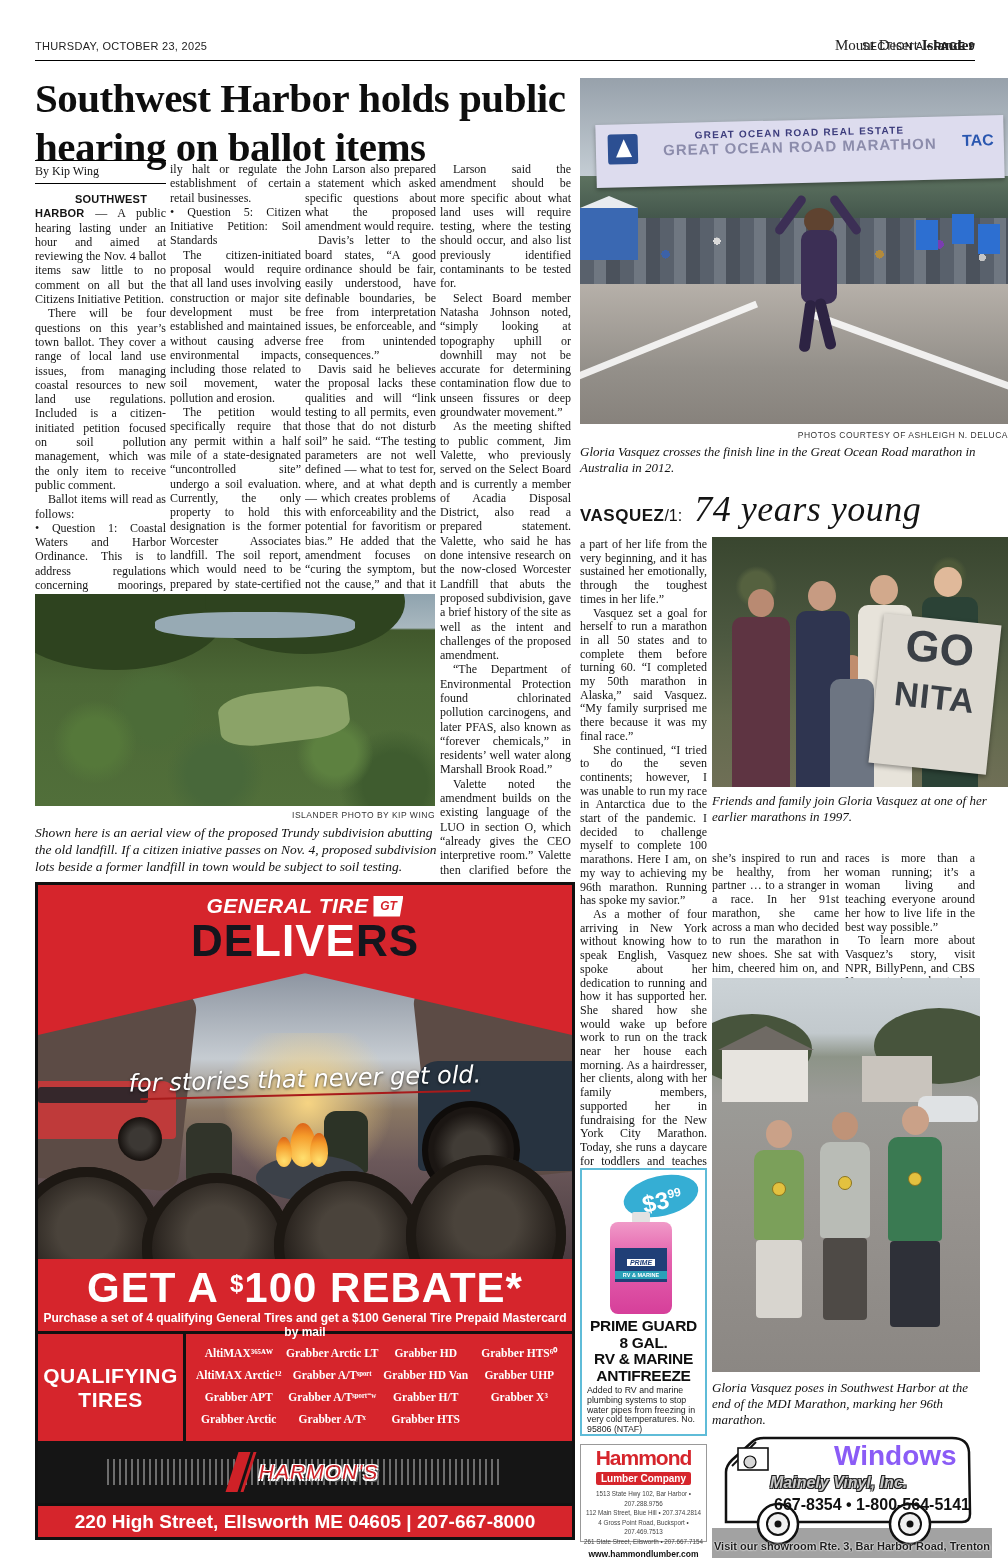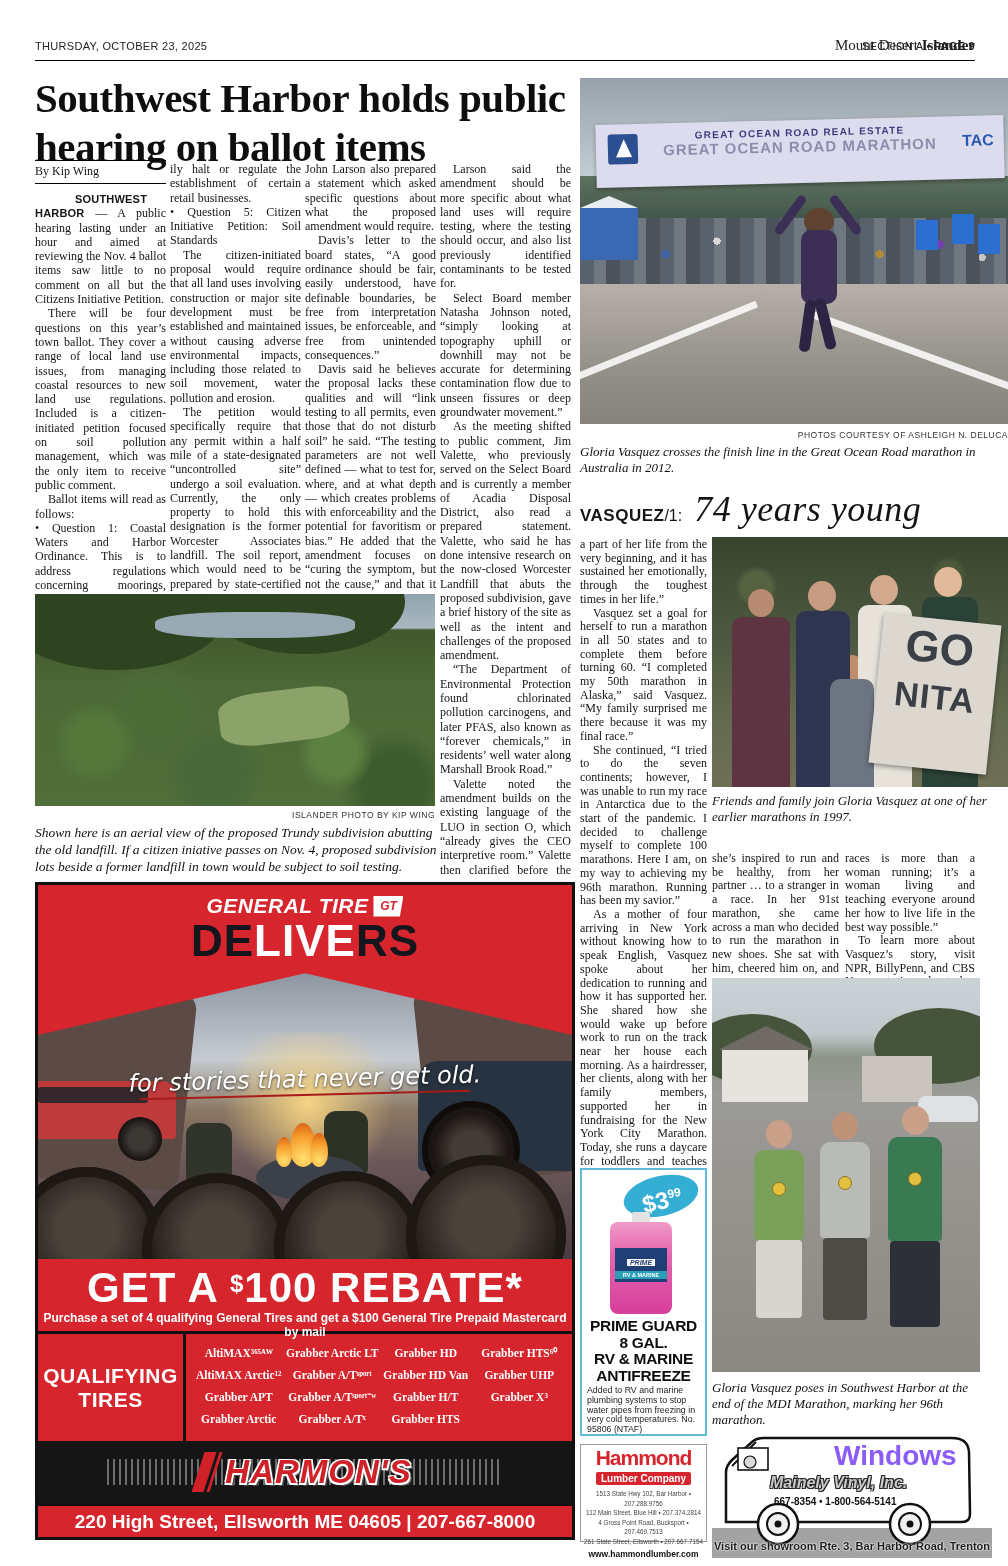--- a/index.html
+++ b/index.html
@@ -142,21 +142,21 @@
              text-align:center;color:#fff;font-family:"Liberation Sans",sans-serif;font-weight:800;font-size:21px;
              letter-spacing:.5px;box-sizing:border-box;}
   .gt-grid{flex:1;display:grid;grid-template-columns:repeat(4,1fr);padding:8px 6px;box-sizing:border-box;}
   .tire{font-family:Liberation Serif, serif;font-weight:600;font-size:11.5px;line-height:22px;
         color:#fff;text-align:center;white-space:nowrap;}
   .gt-black{height:62px;background:#151515;position:relative;display:flex;align-items:center;justify-content:center;}
   .gt-track{position:absolute;left:13%;right:13%;top:18px;height:26px;
             background:repeating-linear-gradient(90deg,#8b8b8b 0 2px,transparent 2px 6px);opacity:.75;}
   .gt-h{width:12px;height:40px;background:#cf2127;transform:skewX(-18deg);margin-right:3px;
         box-shadow:3px 0 0 #151515,6px 0 0 #cf2127;z-index:1;}
-  .gt-harmons{z-index:1;font-family:"Liberation Sans",sans-serif;font-style:italic;font-weight:700;font-size:33px;
+  .gt-harmons{z-index:1;font-family:"Liberation Sans",sans-serif;font-style:italic;font-weight:400;font-size:21px;
               color:#cf2127;letter-spacing:1px;margin-left:12px;
               text-shadow:-1.5px -1.5px 0 #fff,1.5px -1.5px 0 #fff,-1.5px 1.5px 0 #fff,1.5px 1.5px 0 #fff,3px 3px 0 #4c4c4c;}
   .gt-address{height:34px;background:#d6252c;border-top:3px solid #111;display:flex;align-items:center;
               justify-content:center;font-family:"Liberation Sans",sans-serif;font-weight:700;font-size:19px;color:#fff;
               box-sizing:border-box;}
 
   
   .photo2{left:712px;top:537px;width:296px;height:250px;overflow:hidden;
           background:
             radial-gradient(circle 30px at 15% 20%,#55613f 50%,transparent 70%),
@@ -213,21 +213,21 @@
 
   
   .mvad{left:712px;top:1426px;width:280px;height:132px;background:#fff;overflow:hidden;}
   .mv-road{position:absolute;left:0;right:0;bottom:0;height:30px;background:#a2a2a2;}
   .mv-win{position:absolute;left:122px;top:14px;font-family:"Liberation Sans",sans-serif;font-weight:700;
           font-size:28px;color:#8b5cf6;}
   .mv-co{position:absolute;left:58px;top:48px;font-family:"Liberation Sans",sans-serif;font-style:italic;
          font-weight:900;font-size:16px;color:#c9c9c9;
          text-shadow:-1px -1px 0 #222,1px -1px 0 #222,-1px 1px 0 #222,1px 1px 0 #222;}
   .mv-ph{position:absolute;left:62px;top:70px;font-family:"Liberation Sans",sans-serif;font-weight:800;
-         font-size:10px;color:#111;}
+         font-size:16px;color:#111;}
   .mv-show{position:absolute;left:0;right:0;bottom:6px;text-align:center;font-family:"Liberation Sans",sans-serif;
            font-weight:800;font-size:11px;color:#1d1d1d;text-shadow:0 0 2px #fff,0 0 2px #fff;}
 </style>
 </head>
 <body>
 
 <div id="page">
 
   <div class="abs pg-header">
     <span class="date">THURSDAY, OCTOBER 23, 2025</span>
@@ -386,21 +386,21 @@
       <div class="gt-h"></div>
       <div class="gt-harmons">HARMON'S</div>
     </div>
     <div class="gt-address">220 High Street, Ellsworth ME 04605 | 207-667-8000</div>
   </div>
 
   <div class="abs bodycol vcol" style="left:580px;top:538px;width:127px;height:630px;">
     <div class="cont">
         <p>a part of her life from the very beginning, and it has sustained her emotionally, through the toughest times in her life.”</p>
         <p>Vasquez set a goal for herself to run a marathon in all 50 states and to complete them before turning 60. “I completed my 50th marathon in Alaska,” said Vasquez. “My family surprised me there because it was my final race.”</p>
-        <p>She continued, “I tried to do the seven continents; however, I was unable to run my race in Antarctica due to the start of the pandemic. I decided to challenge myself to complete 100 marathons. Here I am, on my way to achieving my 96th marathon. Running has been my savior.”</p>
+        <p>She continued, “I tried to do the seven continents; however, I was unable to run my race in Antarctica due to the start of the pandemic. I decided to challenge myself to complete 100 marathons. Here I am, on my way to achieving my 96th marathon. Running has spoke my savior.”</p>
         <p>As a mother of four arriving in New York without knowing how to speak English, Vasquez spoke about her dedication to running and how it has supported her. She shared how she would wake up before work to run on the track near her house each morning. As a hairdresser, her clients, along with her family members, supported her in fundraising for the New York City Marathon. Today, she runs a daycare for toddlers and teaches them the importance of running and healthy living.</p>
       </div>
   </div>
 
   <div class="abs photo2">
     <div class="p2-head" style="left:36px;top:52px;width:26px;height:28px;background:#b98a72;"></div>
     <div class="p2-head" style="left:96px;top:44px;width:28px;height:30px;"></div>
     <div class="p2-head" style="left:158px;top:38px;width:28px;height:30px;background:#d2a98c;"></div>
     <div class="p2-head" style="left:222px;top:30px;width:28px;height:30px;background:#e0b99a;"></div>
     <div class="p2-head" style="left:128px;top:118px;width:24px;height:26px;background:#c08d6d;"></div>

